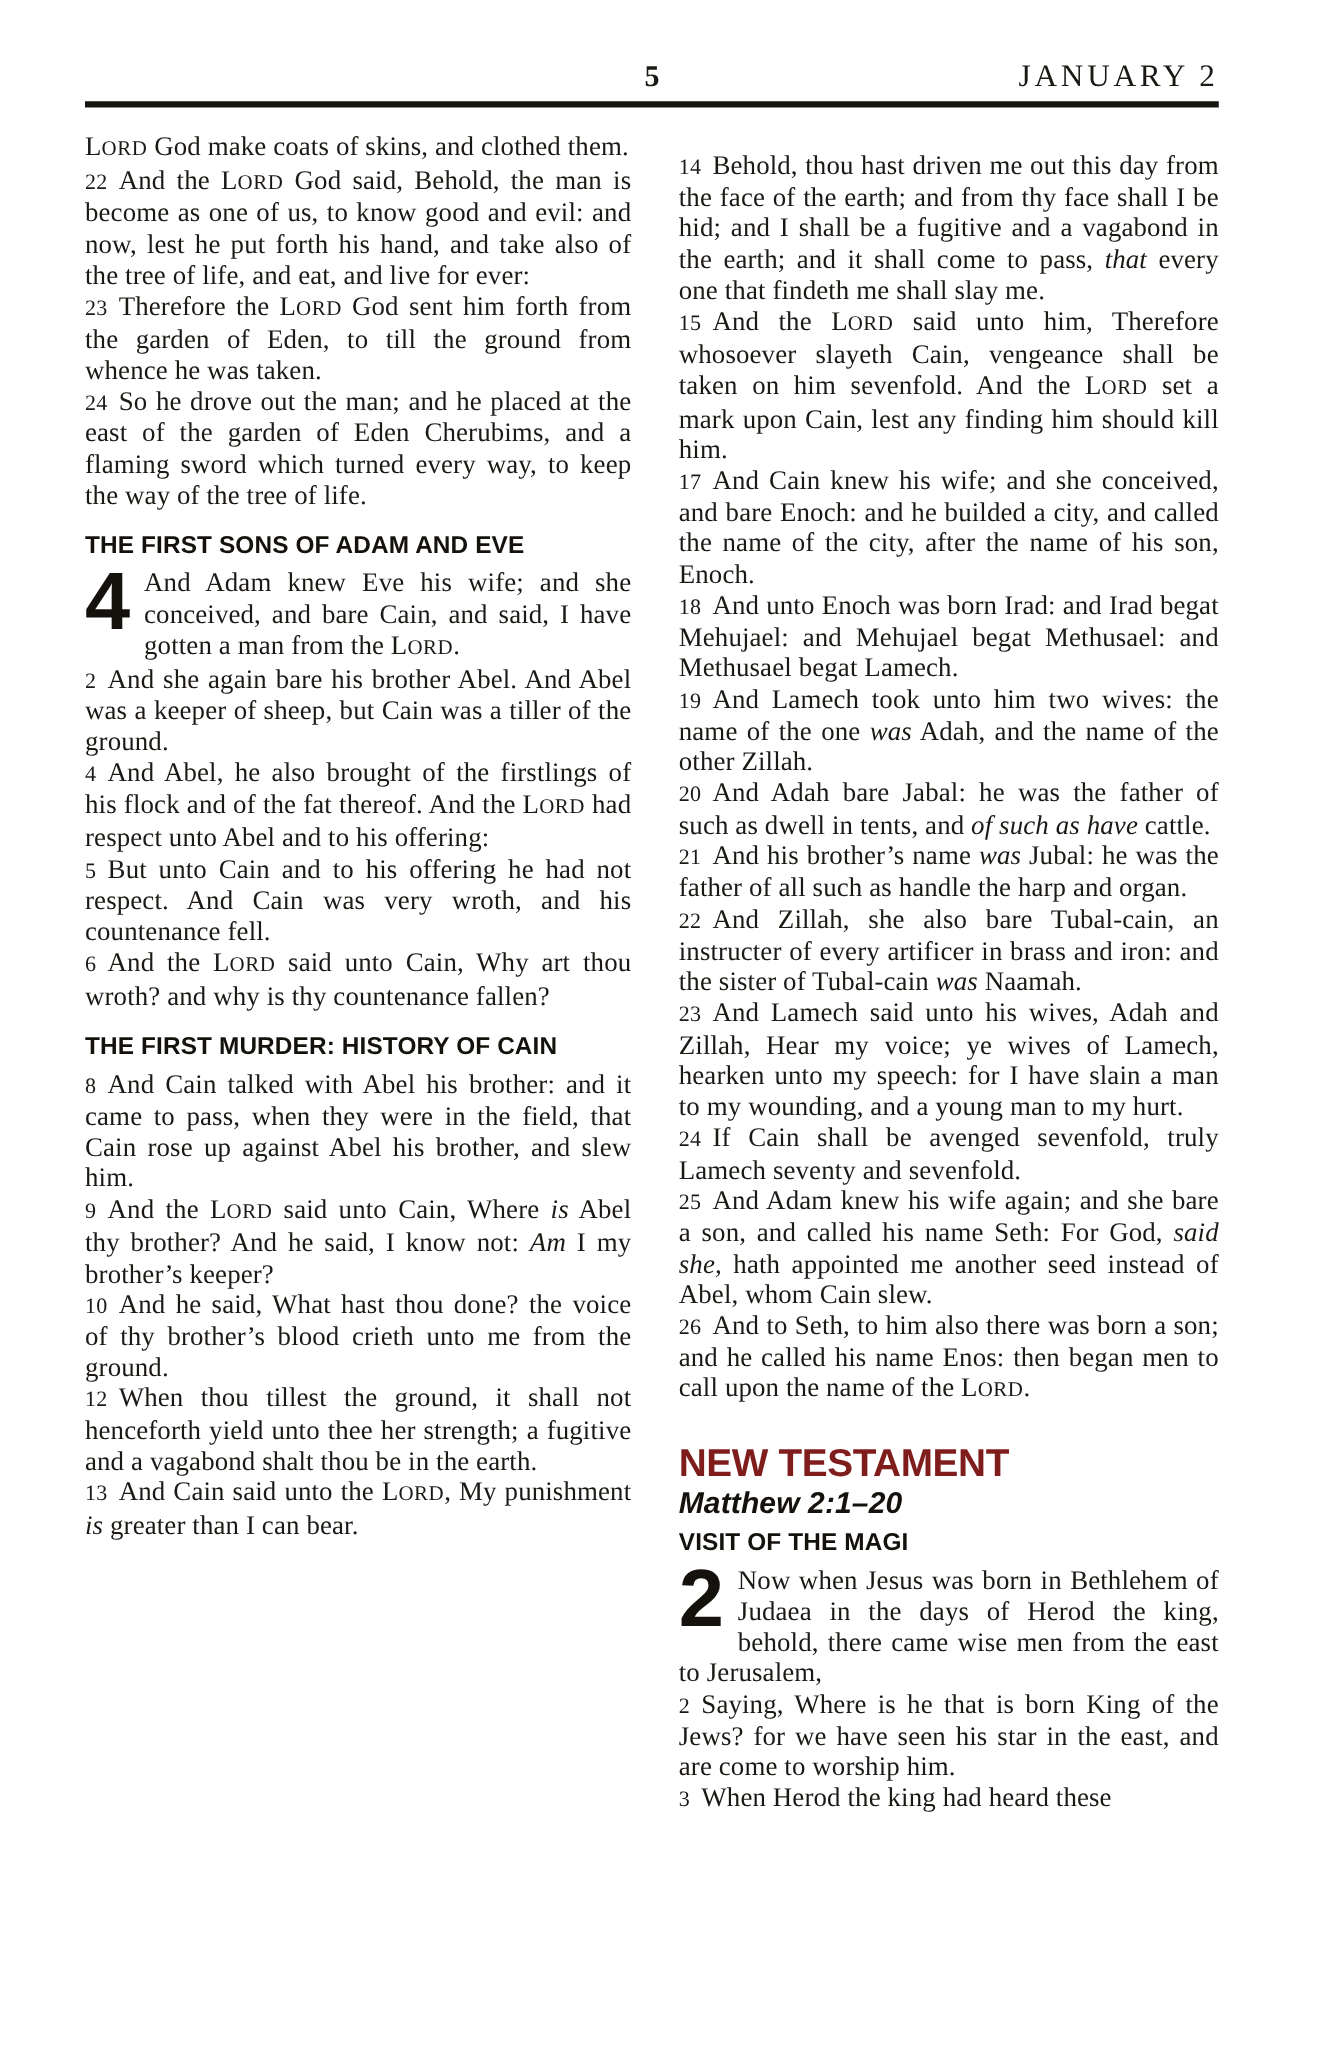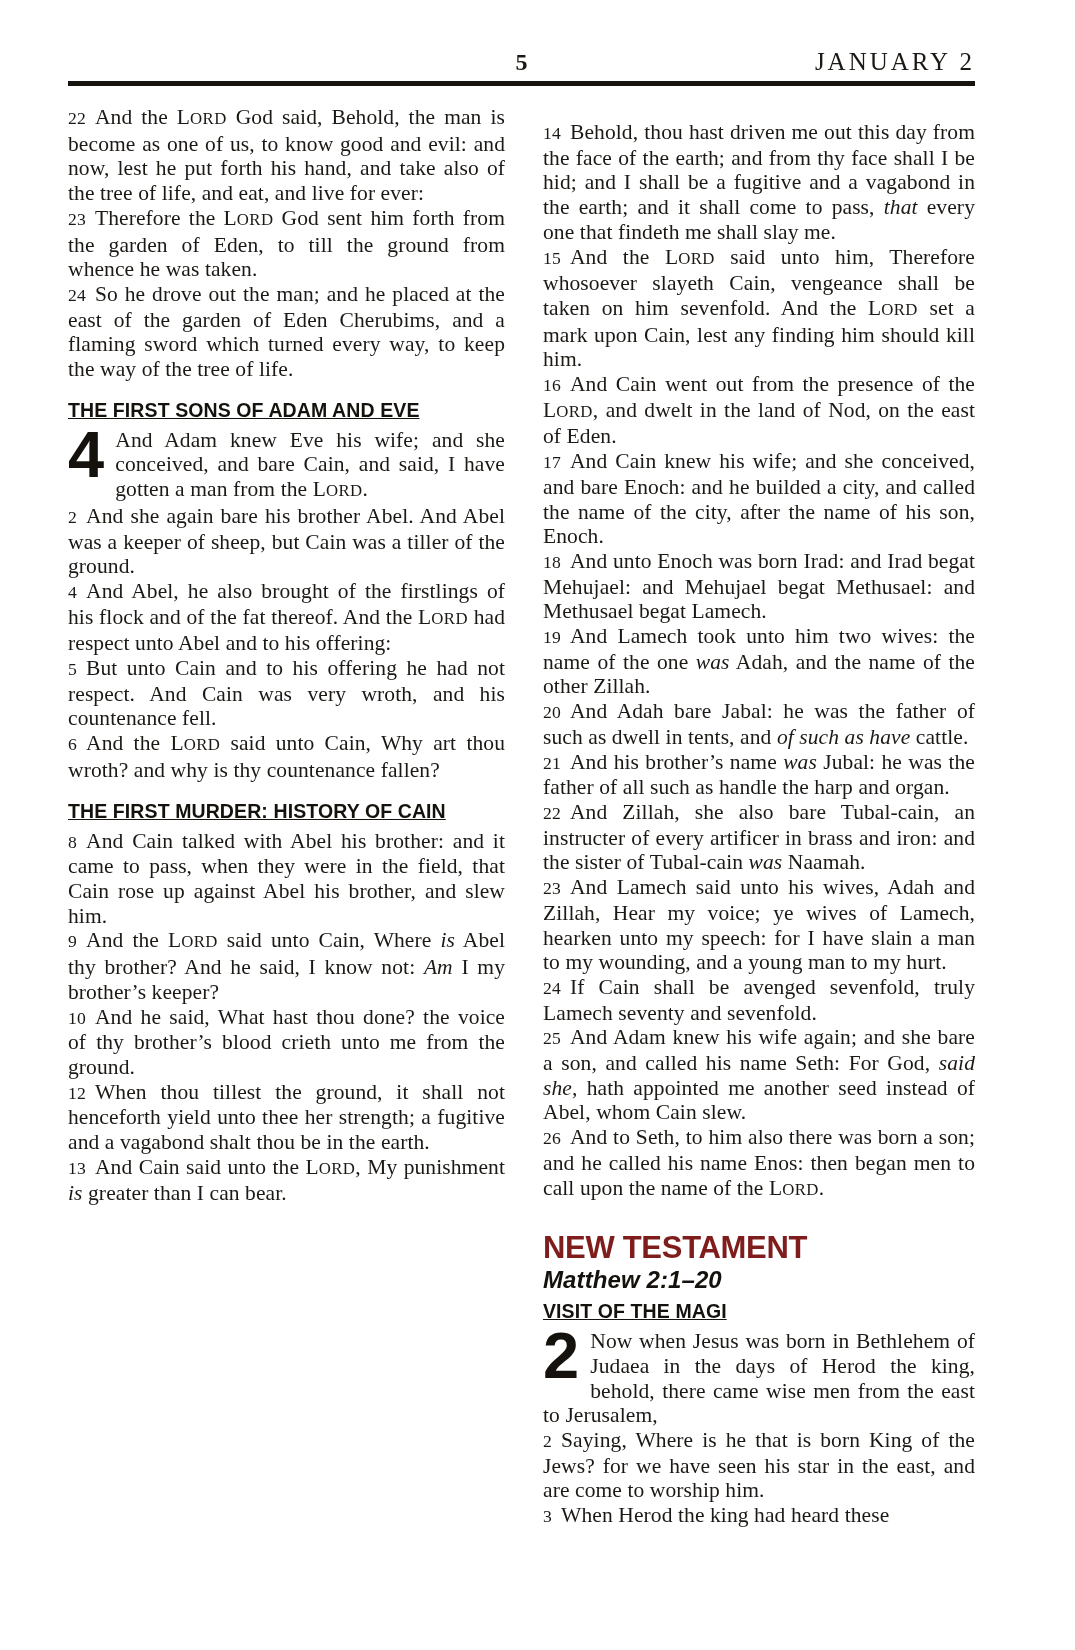--- a/index.html
+++ b/index.html
@@ -45,21 +45,20 @@
   .sc-rest { font-size: 0.78em; letter-spacing: 0.4px; }
 
   em { font-style: italic; }
 
   .section-heading {
     font-family: "Liberation Sans", sans-serif;
     font-weight: bold; font-size: 19.5px; line-height: 23px;
     text-align: left; color: #15120d;
     margin: 17px 0 6px 0;
     letter-spacing: 0.1px;
-    text-decoration: underline;
   }
   .nt-heading {
     font-family: "Liberation Sans", sans-serif;
     font-weight: bold; font-size: 31px; line-height: 33px;
     letter-spacing: -0.3px;
     text-align: left; color: #7f1d1d;
     margin: 29px 0 2px 0;
   }
   .ref-heading {
     font-family: "Liberation Sans", sans-serif;
@@ -85,40 +84,40 @@
 
 <div class="page">
   <div class="running-head">
     <div class="page-number">5</div>
     <div class="edition-date">JANUARY 2</div>
   </div>
   <div class="header-rule"></div>
 
   <div class="content">
     <div class="col col-left">
+        <p class="verse"><span class="sc"><span class="sc-cap">L</span><span class="sc-rest">ORD</span></span> God make coats of skins, and clothed them.</p>
         <p class="verse"><span class="vnum">22</span>And the <span class="sc"><span class="sc-cap">L</span><span class="sc-rest">ORD</span></span> God said, Behold, the man is become as one of us, to know good and evil: and now, lest he put forth his hand, and take also of the tree of life, and eat, and live for ever:</p>
         <p class="verse"><span class="vnum">23</span>Therefore the <span class="sc"><span class="sc-cap">L</span><span class="sc-rest">ORD</span></span> God sent him forth from the garden of Eden, to till the ground from whence he was taken.</p>
         <p class="verse"><span class="vnum">24</span>So he drove out the man; and he placed at the east of the garden of Eden Cherubims, and a flaming sword which turned every way, to keep the way of the tree of life.</p>
         <div class="section-heading">THE FIRST SONS OF ADAM AND EVE</div>
         <p class="verse"><span class="dropcap">4</span>And Adam knew Eve his wife; and she conceived, and bare Cain, and said, I have gotten a man from the <span class="sc"><span class="sc-cap">L</span><span class="sc-rest">ORD</span></span>.</p>
         <p class="verse"><span class="vnum">2</span>And she again bare his brother Abel. And Abel was a keeper of sheep, but Cain was a tiller of the ground.</p>
         <p class="verse"><span class="vnum">4</span>And Abel, he also brought of the firstlings of his flock and of the fat thereof. And the <span class="sc"><span class="sc-cap">L</span><span class="sc-rest">ORD</span></span> had respect unto Abel and to his offering:</p>
         <p class="verse"><span class="vnum">5</span>But unto Cain and to his offering he had not respect. And Cain was very wroth, and his countenance fell.</p>
         <p class="verse"><span class="vnum">6</span>And the <span class="sc"><span class="sc-cap">L</span><span class="sc-rest">ORD</span></span> said unto Cain, Why art thou wroth? and why is thy countenance fallen?</p>
         <div class="section-heading">THE FIRST MURDER: HISTORY OF CAIN</div>
         <p class="verse"><span class="vnum">8</span>And Cain talked with Abel his brother: and it came to pass, when they were in the field, that Cain rose up against Abel his brother, and slew him.</p>
         <p class="verse"><span class="vnum">9</span>And the <span class="sc"><span class="sc-cap">L</span><span class="sc-rest">ORD</span></span> said unto Cain, Where <em>is</em> Abel thy brother? And he said, I know not: <em>Am</em> I my brother’s keeper?</p>
         <p class="verse"><span class="vnum">10</span>And he said, What hast thou done? the voice of thy brother’s blood crieth unto me from the ground.</p>
         <p class="verse"><span class="vnum">12</span>When thou tillest the ground, it shall not henceforth yield unto thee her strength; a fugitive and a vagabond shalt thou be in the earth.</p>
         <p class="verse"><span class="vnum">13</span>And Cain said unto the <span class="sc"><span class="sc-cap">L</span><span class="sc-rest">ORD</span></span>, My punishment <em>is</em> greater than I can bear.</p>
       </div>
     <div class="col col-right">
         <p class="verse"><span class="vnum">14</span>Behold, thou hast driven me out this day from the face of the earth; and from thy face shall I be hid; and I shall be a fugitive and a vagabond in the earth; and it shall come to pass, <em>that</em> every one that findeth me shall slay me.</p>
         <p class="verse"><span class="vnum">15</span>And the <span class="sc"><span class="sc-cap">L</span><span class="sc-rest">ORD</span></span> said unto him, Therefore whosoever slayeth Cain, vengeance shall be taken on him sevenfold. And the <span class="sc"><span class="sc-cap">L</span><span class="sc-rest">ORD</span></span> set a mark upon Cain, lest any finding him should kill him.</p>
-        <p class="verse"><span class="vnum">16</span>And Cain went out from the presence of the <span class="sc"><span class="sc-cap">L</span><span class="sc-rest">ORD</span></span>, and dwelt in the land of Nod, on the east of Eden.</p>
         <p class="verse"><span class="vnum">17</span>And Cain knew his wife; and she conceived, and bare Enoch: and he builded a city, and called the name of the city, after the name of his son, Enoch.</p>
         <p class="verse"><span class="vnum">18</span>And unto Enoch was born Irad: and Irad begat Mehujael: and Mehujael begat Methusael: and Methusael begat Lamech.</p>
         <p class="verse"><span class="vnum">19</span>And Lamech took unto him two wives: the name of the one <em>was</em> Adah, and the name of the other Zillah.</p>
         <p class="verse"><span class="vnum">20</span>And Adah bare Jabal: he was the father of such as dwell in tents, and <em>of such as have</em> cattle.</p>
         <p class="verse"><span class="vnum">21</span>And his brother’s name <em>was</em> Jubal: he was the father of all such as handle the harp and organ.</p>
         <p class="verse"><span class="vnum">22</span>And Zillah, she also bare Tubal-cain, an instructer of every artificer in brass and iron: and the sister of Tubal-cain <em>was</em> Naamah.</p>
         <p class="verse"><span class="vnum">23</span>And Lamech said unto his wives, Adah and Zillah, Hear my voice; ye wives of Lamech, hearken unto my speech: for I have slain a man to my wounding, and a young man to my hurt.</p>
         <p class="verse"><span class="vnum">24</span>If Cain shall be avenged sevenfold, truly Lamech seventy and sevenfold.</p>
         <p class="verse"><span class="vnum">25</span>And Adam knew his wife again; and she bare a son, and called his name Seth: For God, <em>said she,</em> hath appointed me another seed instead of Abel, whom Cain slew.</p>
         <p class="verse"><span class="vnum">26</span>And to Seth, to him also there was born a son; and he called his name Enos: then began men to call upon the name of the <span class="sc"><span class="sc-cap">L</span><span class="sc-rest">ORD</span></span>.</p>

